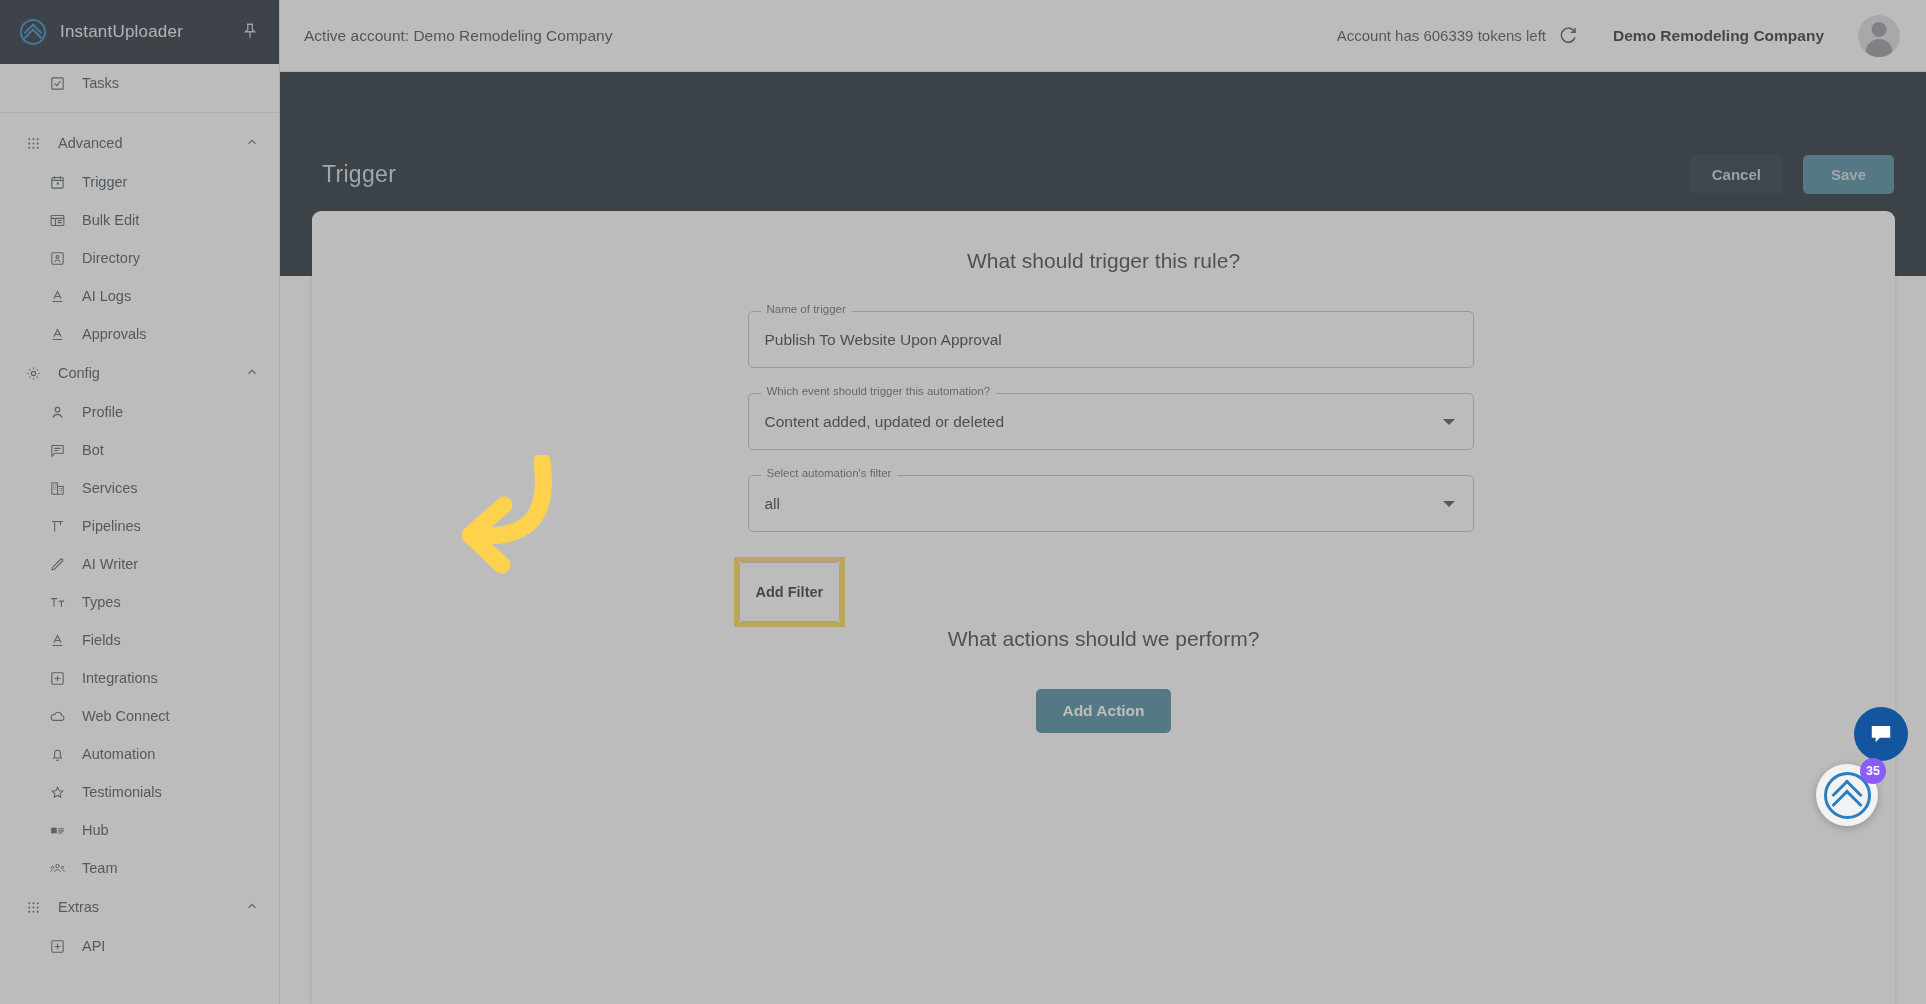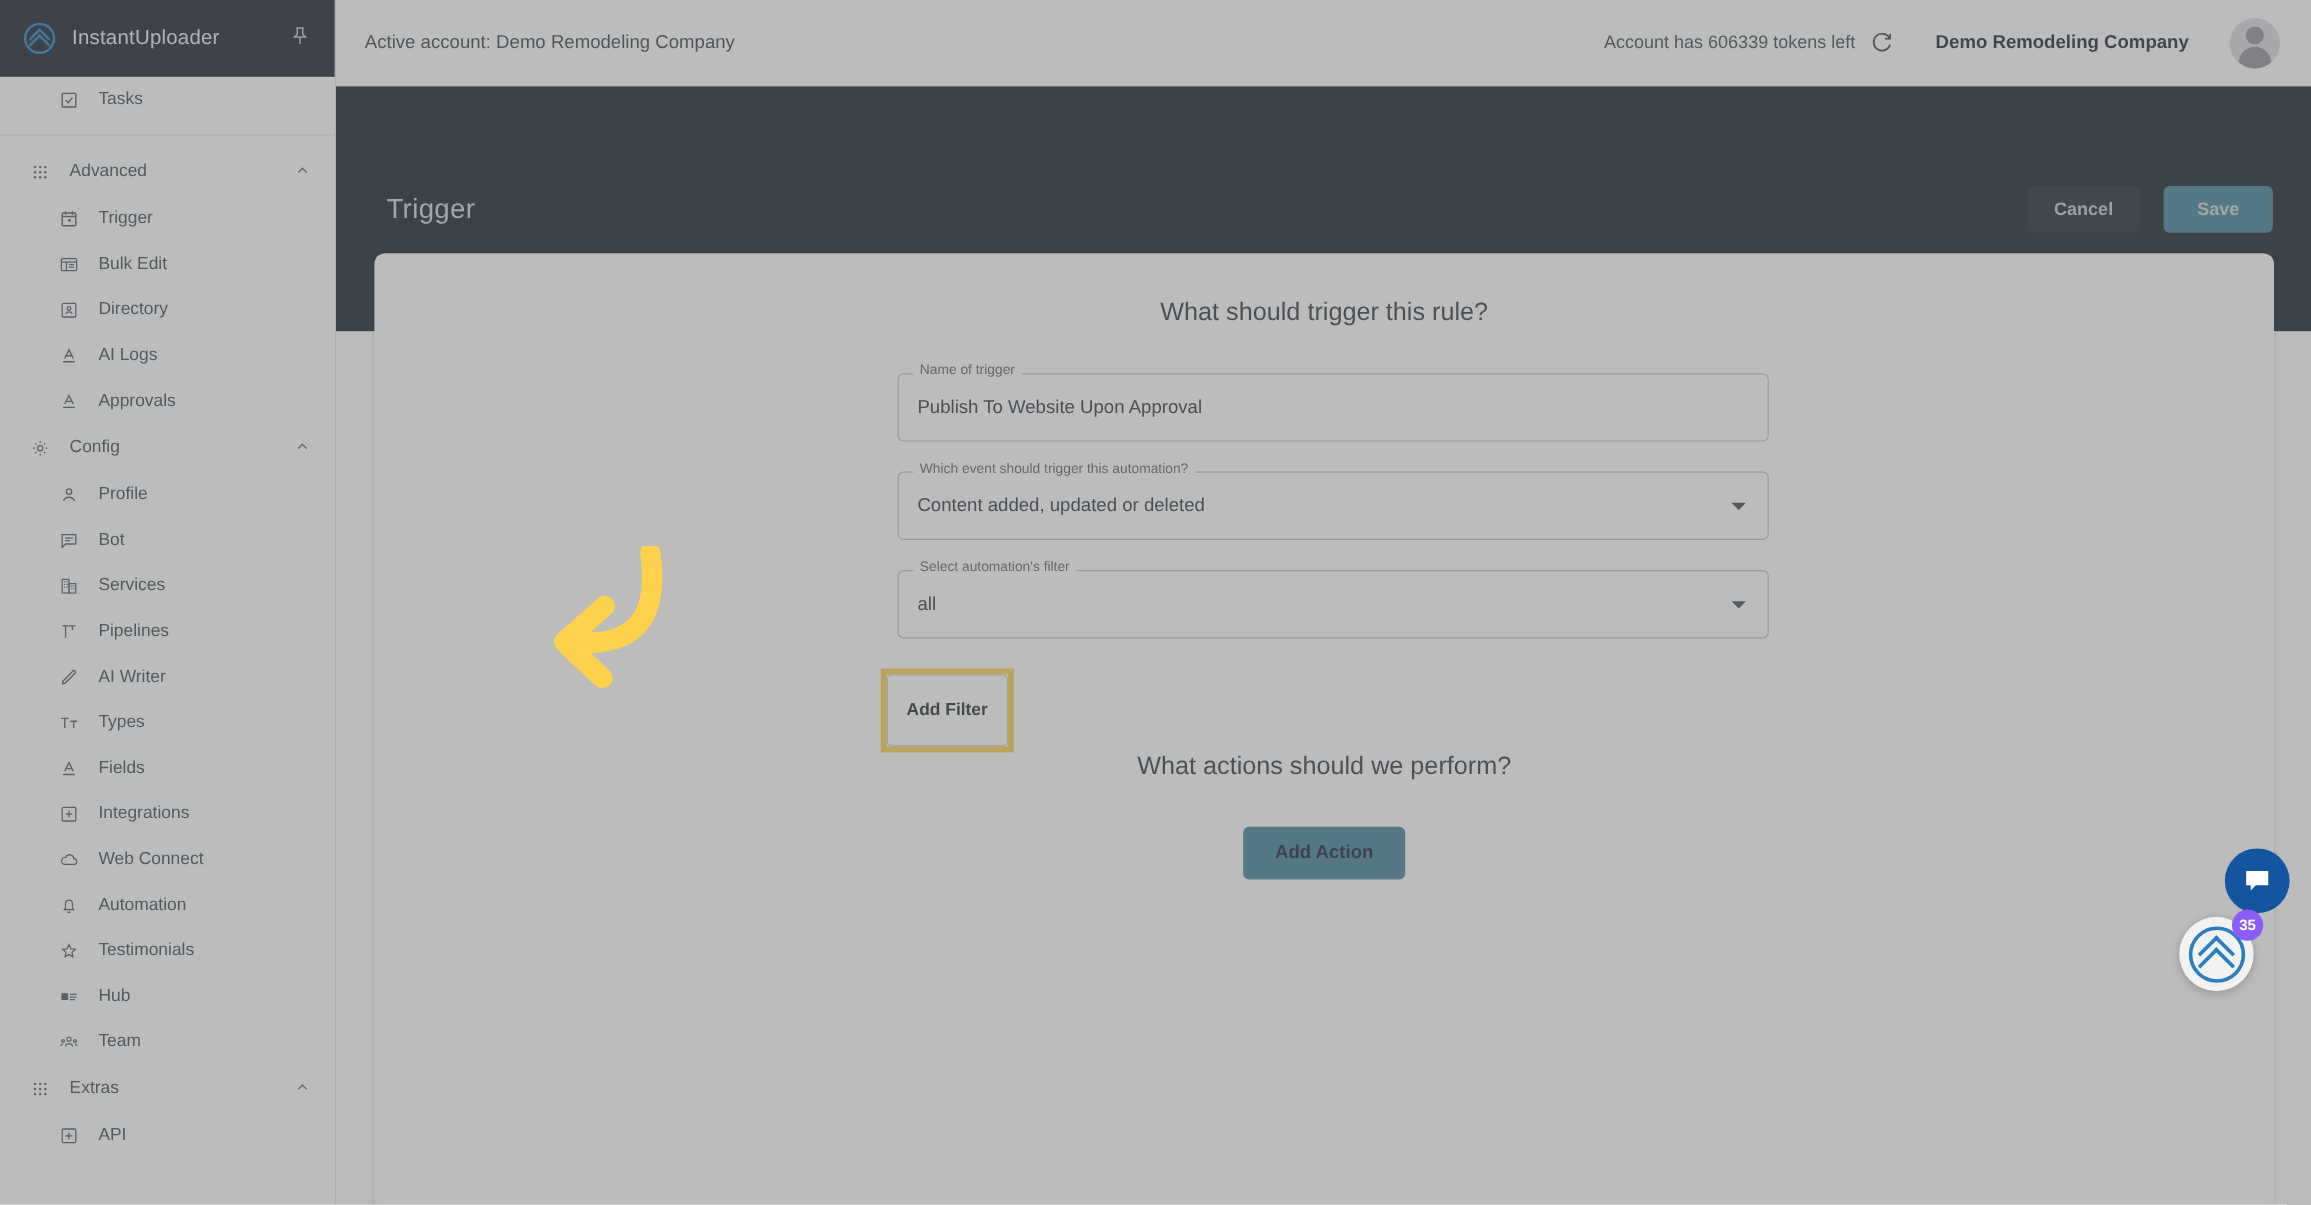--- a/index.html
+++ b/index.html
@@ -189,21 +189,21 @@
   }
   .filter-btn-wrap {
     display: inline-block;
     border: 5px solid #ffd24d;
     margin-left: -14px;
     padding: 0;
   }
 
   .btn-add-action {
     display: block; margin: 0 auto;
-    background: #3c8195; color: #0f172a;
+    background: #3c8195; color: #ffffff;
     border: none; border-radius: 5px;
     font-size: 15.5px; font-weight: bold;
     padding: 13px 26px; cursor: pointer;
     font-family: "Liberation Sans", sans-serif;
   }
 
   
   .dim-overlay {
     position: absolute; left: 0; top: 0;
     width: 1926px; height: 1004px;

